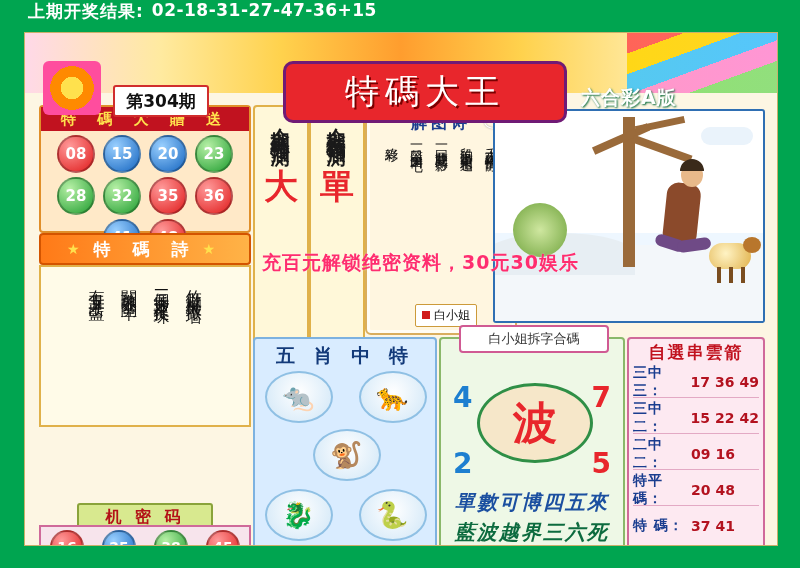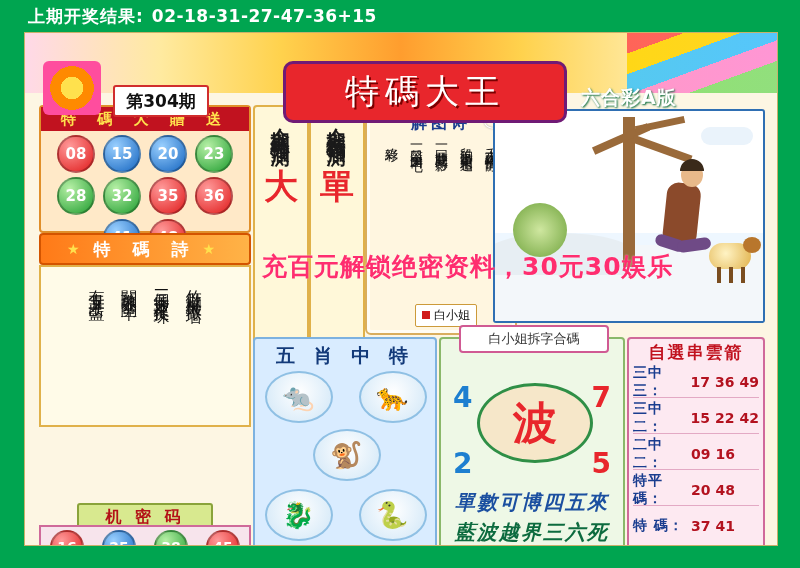--- a/index.html
+++ b/index.html
@@ -9,21 +9,21 @@
     font-family:"DejaVu Sans","Liberation Sans",sans-serif;
     overflow:hidden;
     position:relative;
   }
   .page{position:absolute;left:0;top:0;width:800px;height:568px;}
 
   
   .topbar{
     position:absolute;left:0;top:0;width:800px;height:32px;
     color:#ffffff;font-size:17px;font-weight:bold;
-    display:flex;align-items:center;
+    display:flex;
   }
   .topbar .lbl{margin-left:28px;letter-spacing:1px;}
   .topbar .nums{margin-left:8px;color:#ffffff;letter-spacing:0.5px;}
 
   
   .sheet{
     position:absolute;left:24px;top:32px;width:752px;height:512px;
     background:#fdf6e3;
     border:1px solid #c8b06a;
     overflow:hidden;
@@ -198,21 +198,21 @@
   .pic .man-leg1{position:absolute;left:160px;top:126px;width:30px;height:12px;background:#6f4a86;border-radius:6px;transform:rotate(18deg);}
   .pic .man-leg2{position:absolute;left:182px;top:128px;width:34px;height:12px;background:#6f4a86;border-radius:6px;transform:rotate(-8deg);}
   .pic .goat-body{position:absolute;left:214px;top:132px;width:42px;height:26px;background:radial-gradient(circle at 40% 40%,#fff3c4,#e0b14a);border-radius:14px;}
   .pic .goat-head{position:absolute;left:248px;top:126px;width:18px;height:16px;background:#b8762c;border-radius:50%;}
   .pic .goat-leg{position:absolute;top:156px;width:4px;height:16px;background:#7a4d1f;}
   .pic .cloud{position:absolute;left:206px;top:16px;width:52px;height:18px;background:#eaf3fb;border-radius:10px;}
 
   
   .adtext{
     position:absolute;left:262px;top:250px;width:520px;
-    font-size:25px;font-weight:bold;color:#ff2d6f;
+    font-size:19px;font-weight:bold;color:#ff2d6f;
     letter-spacing:1px;white-space:nowrap;
     text-shadow:0 0 2px rgba(255,255,255,.6);
     z-index:30;
   }
 
   
   .zodiac{
     position:absolute;left:228px;top:304px;width:180px;height:214px;
     background:#d9ecff;border:2px solid #7db2e0;border-radius:4px;
   }

